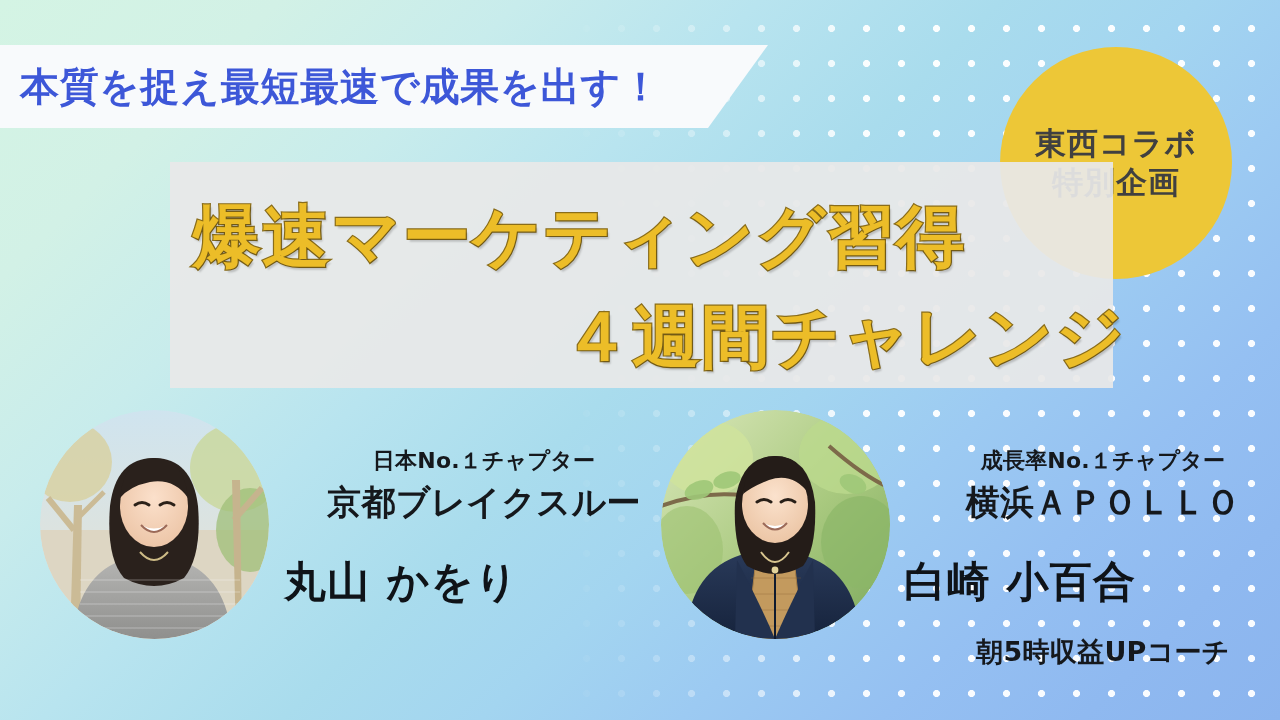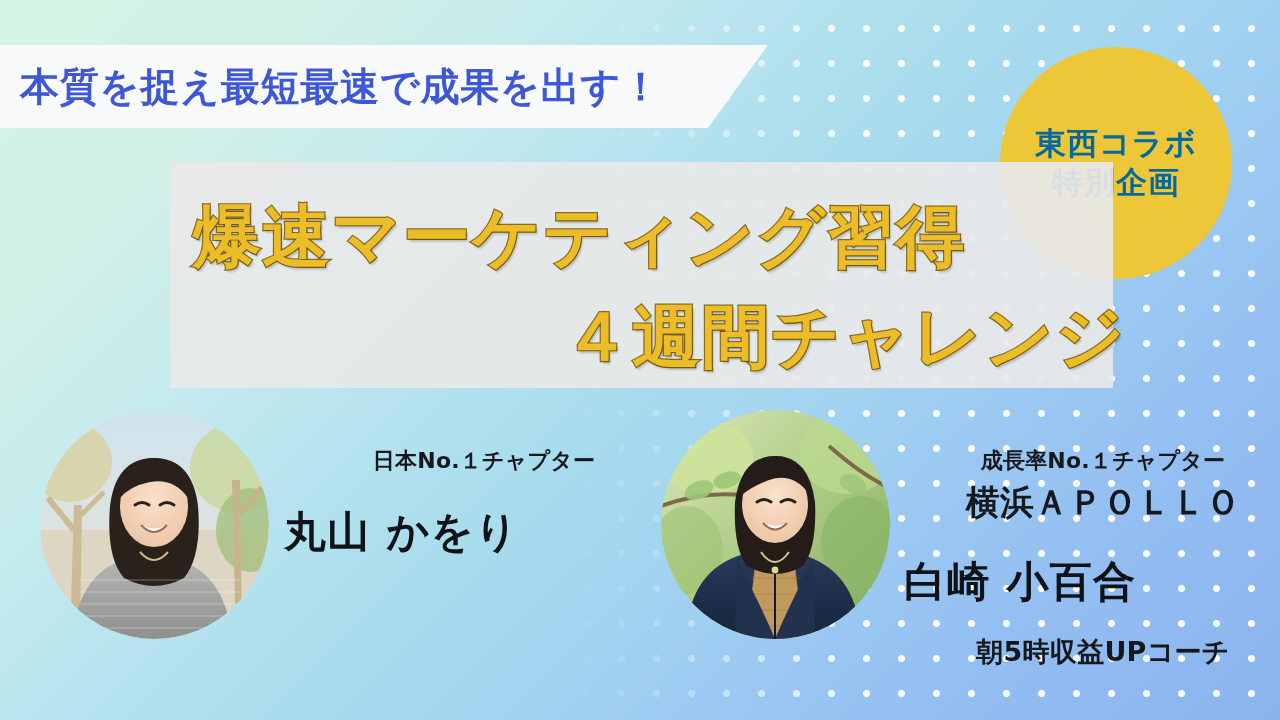--- a/index.html
+++ b/index.html
@@ -51,21 +51,21 @@
   }
 
   
   #badge{
     position:absolute;left:1000px;top:47px;width:232px;height:232px;
     border-radius:50%;background:#edc737;
     display:flex;flex-direction:column;align-items:center;justify-content:center;
     line-height:1.25;
   }
   #badge span{
-    font-size:31px;font-weight:bold;color:#0369a1;letter-spacing:.03em;white-space:nowrap;
+    font-size:31px;font-weight:bold;color:#404040;letter-spacing:.03em;white-space:nowrap;
   }
 
   
   #title-panel{
     position:absolute;left:170px;top:162px;width:943px;height:226px;
     background:rgba(232,232,232,.93);
   }
 
   
   .headline{
@@ -189,20 +189,21 @@
           <path d="M100 142 q14 16 28 0" stroke="#cdbb86" stroke-width="2" fill="none"></path>
 
           <g opacity=".22">
             <path d="M40 170 h160 M40 182 h160 M40 194 h160 M40 206 h160 M40 218 h160" stroke="#fff" stroke-width="1.3"></path>
           </g>
         </g>
       </svg>
     </div>
     <div class="info">
       <div class="chapter-rank">日本No.１チャプター</div>
+      <div class="chapter-name">京都ブレイクスルー</div>
       <div class="person-name">丸山 かをり</div>
     </div>
   </div>
 
   <div class="presenter" id="presenter-right">
     <div class="photo">
       <svg width="229" height="229" viewBox="0 0 229 229">
         <defs>
           <clipPath id="clipR">
               <circle cx="114.5" cy="114.5" r="114.5"></circle>

